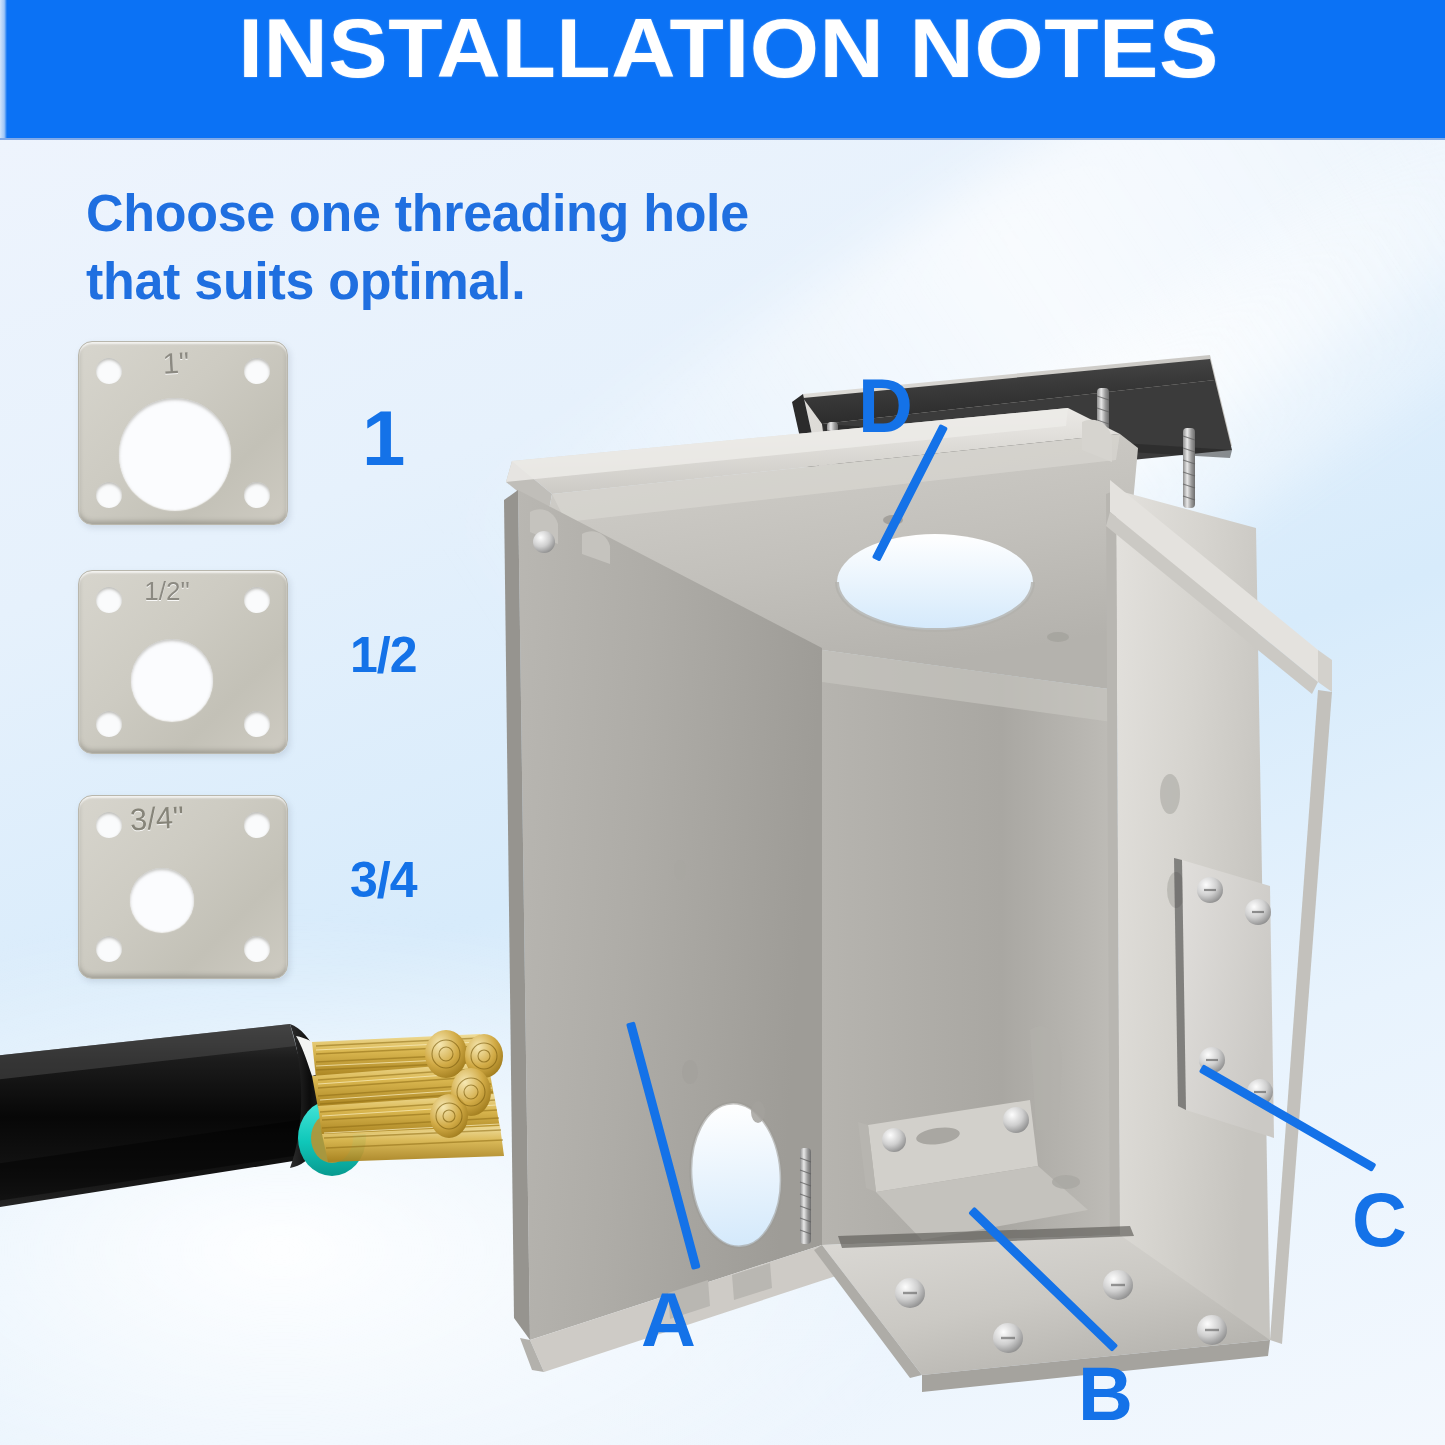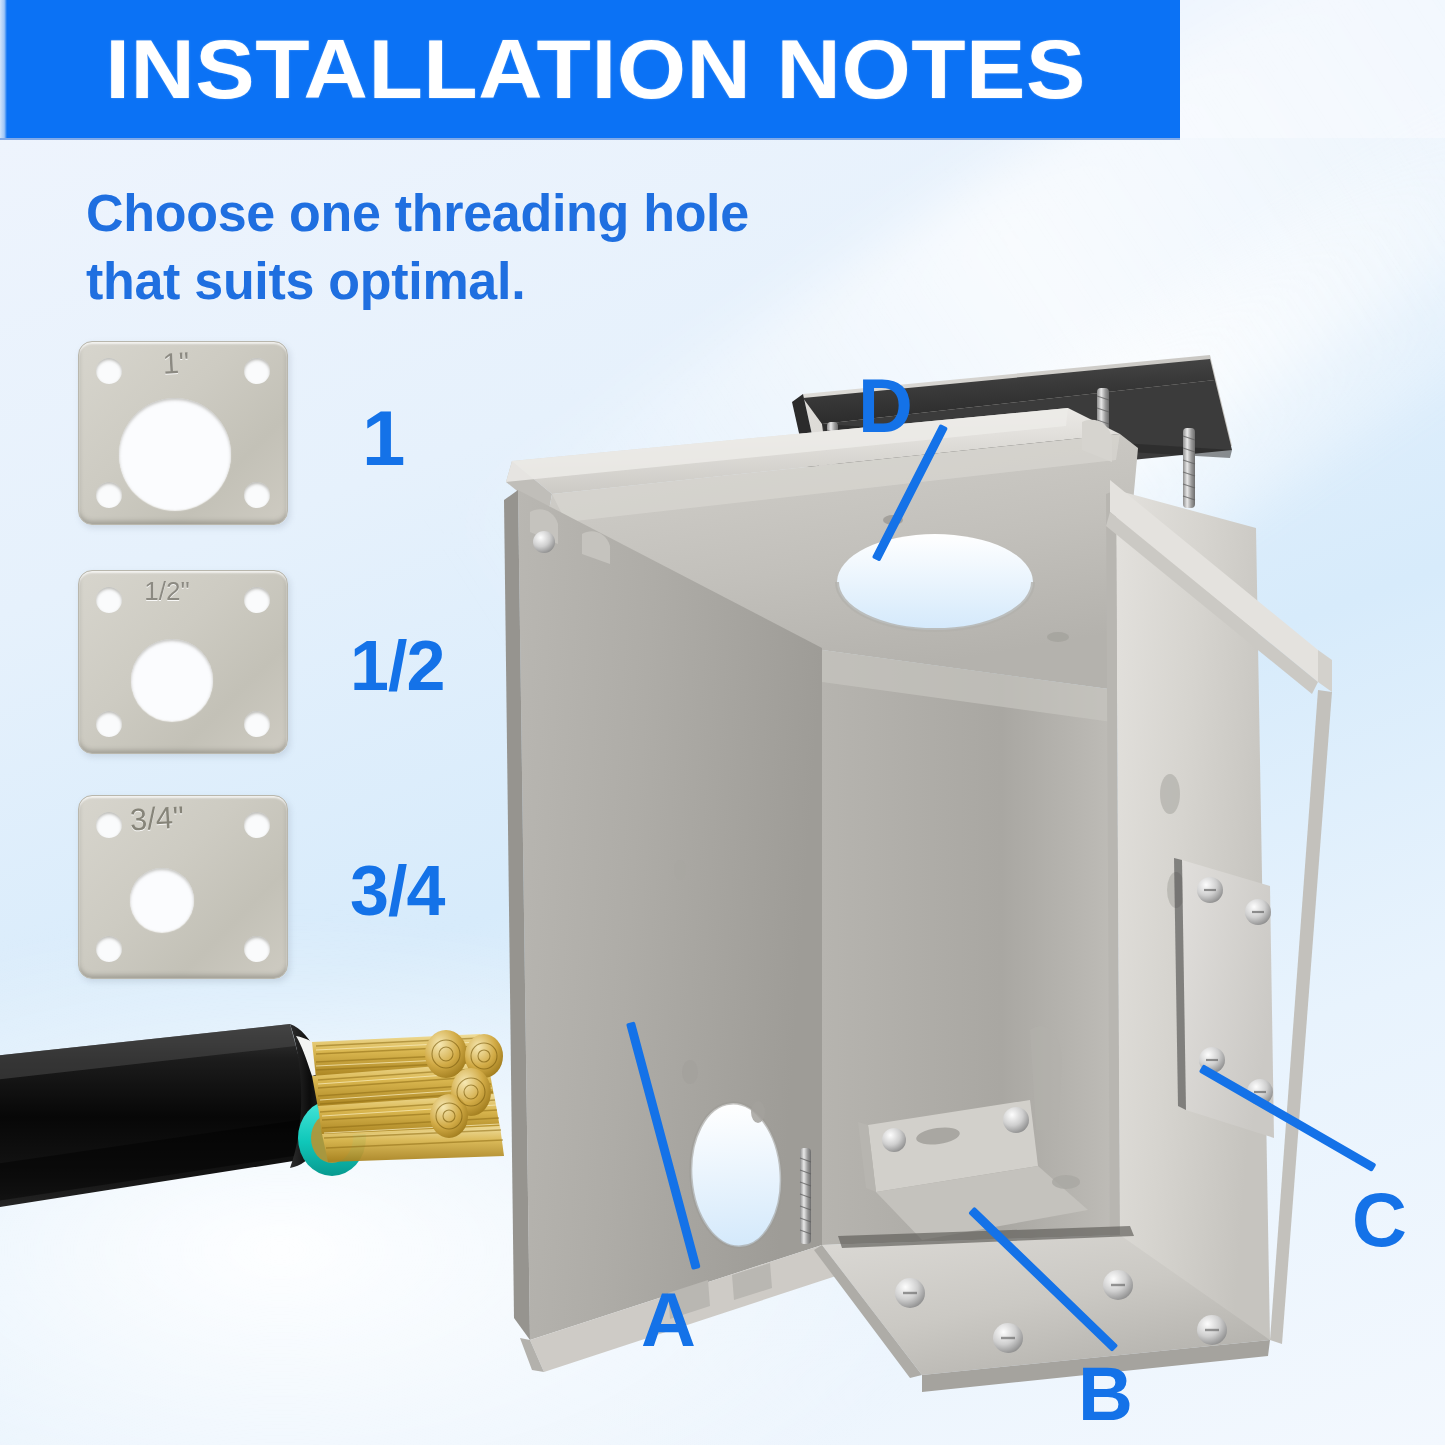--- a/index.html
+++ b/index.html
@@ -26,23 +26,23 @@
   .streak-a{left:420px;top:120px;}
   .streak-b{left:560px;top:330px;width:1200px;height:210px;opacity:.75;}
   .bg-glow{
     position:absolute;left:-200px;top:900px;width:1200px;height:700px;
     background:radial-gradient(ellipse at 40% 50%,rgba(255,255,255,.95) 0%,rgba(255,255,255,0) 68%);
     filter:blur(10px);
   }
 
   
   .header{
-    position:absolute;left:0;top:0;width:1180px;height:138px;
+    position:absolute;left:0;top:0;width:1445px;height:138px;
     background:#0b72f5;
-    display:flex;align-items:center;justify-content:center;
+    display:flex;justify-content:center;
     box-shadow:0 2px 0 rgba(40,110,215,.55);
   }
   .header-edge{
     position:absolute;left:0;top:0;width:7px;height:138px;
     background:linear-gradient(90deg,#cfe3fb 0%,#9ec6f7 60%,#0b72f5 100%);
   }
   .header-title{
     color:#ffffff;
     font-family:"Liberation Sans", sans-serif;
     font-weight:bold;
@@ -111,21 +111,21 @@
 
   .p1 .hole{width:112px;height:112px;left:50%;top:56px;transform:translateX(-50%) translateX(-8px);}
   .p2 .hole{width:82px;height:82px;left:50%;top:68px;transform:translateX(-50%) translateX(-11px);}
   .p3 .hole{width:64px;height:64px;left:50%;top:72px;transform:translateX(-50%) translateX(-21px);}
 
   .gnum{
     position:absolute;
     color:#1472e8;
     font-family:"Liberation Sans", sans-serif;
     font-weight:bold;
-    font-size:70px;
+    font-size:50px;
     letter-spacing:-1px;
     white-space:nowrap;
   }
   .gnum.n1{left:284px;top:52px;font-size:78px;}
   .gnum.n2{left:272px;top:56px;}
   .gnum.n3{left:272px;top:56px;text-align:right;}
 
   
   .cable-wrap{position:absolute;left:-40px;top:1006px;width:560px;height:230px;}
   .cable-svg{position:absolute;left:0;top:0;}

